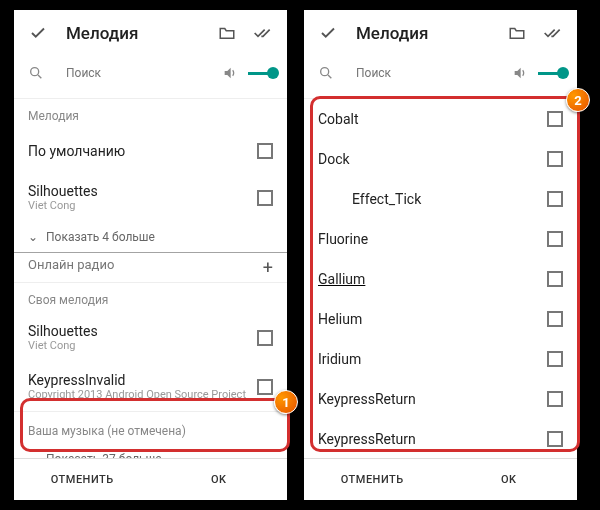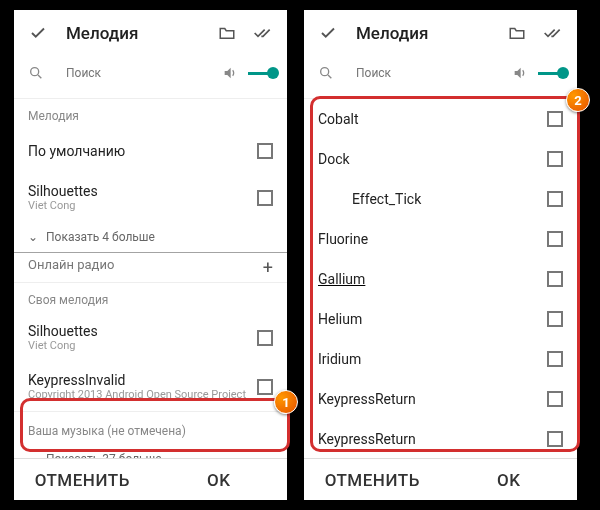--- a/index.html
+++ b/index.html
@@ -19,21 +19,21 @@
 .item{display:flex;align-items:center;padding:10px 14px;min-height:44px}
 .item .txt{flex:1}
 .item .main{font-size:14px;color:#222}
 .item .sub{font-size:11px;color:#999;margin-top:0}
 .cbox{width:16px;height:16px;border:2px solid #777}
 .expand{display:flex;align-items:center;padding:8px 14px;font-size:12px;color:#666}
 .expand .chev{margin-right:8px}
 .plus-row{display:flex;align-items:flex-start;padding:4px 14px;font-size:13px;color:#777;border-top:1px solid #a3a3a3;border-bottom:1px solid #eee}
 .plus-row .txt{flex:1}
 .footer{position:absolute;bottom:0;left:0;right:0;height:42px;display:flex;border-top:1px solid #ddd;background:#fff}
-.footer .btn{flex:1;display:flex;align-items:center;justify-content:center;font-size:17px;font-weight:500;color:#333;letter-spacing:.5px}
+.footer .btn{flex:1;display:flex;align-items:center;justify-content:center;font-size:11px;font-weight:500;color:#333;letter-spacing:.5px}
 .highlight{border:3px solid #d32f2f;border-radius:10px;position:absolute}
 .badge{position:absolute;width:24px;height:24px;border-radius:50%;background:radial-gradient(circle at 30% 30%,#ff9800,#e65100);border:1px solid #fff;color:#fff;font-size:13px;font-weight:bold;display:flex;align-items:center;justify-content:center;box-shadow:0 1px 3px rgba(0,0,0,.5)}
 svg{display:block}
 .divider{height:1px;background:#eee;margin:0}
 </style>
 </head>
 <body>
 
 <div class="phone left">
   <div class="header">

